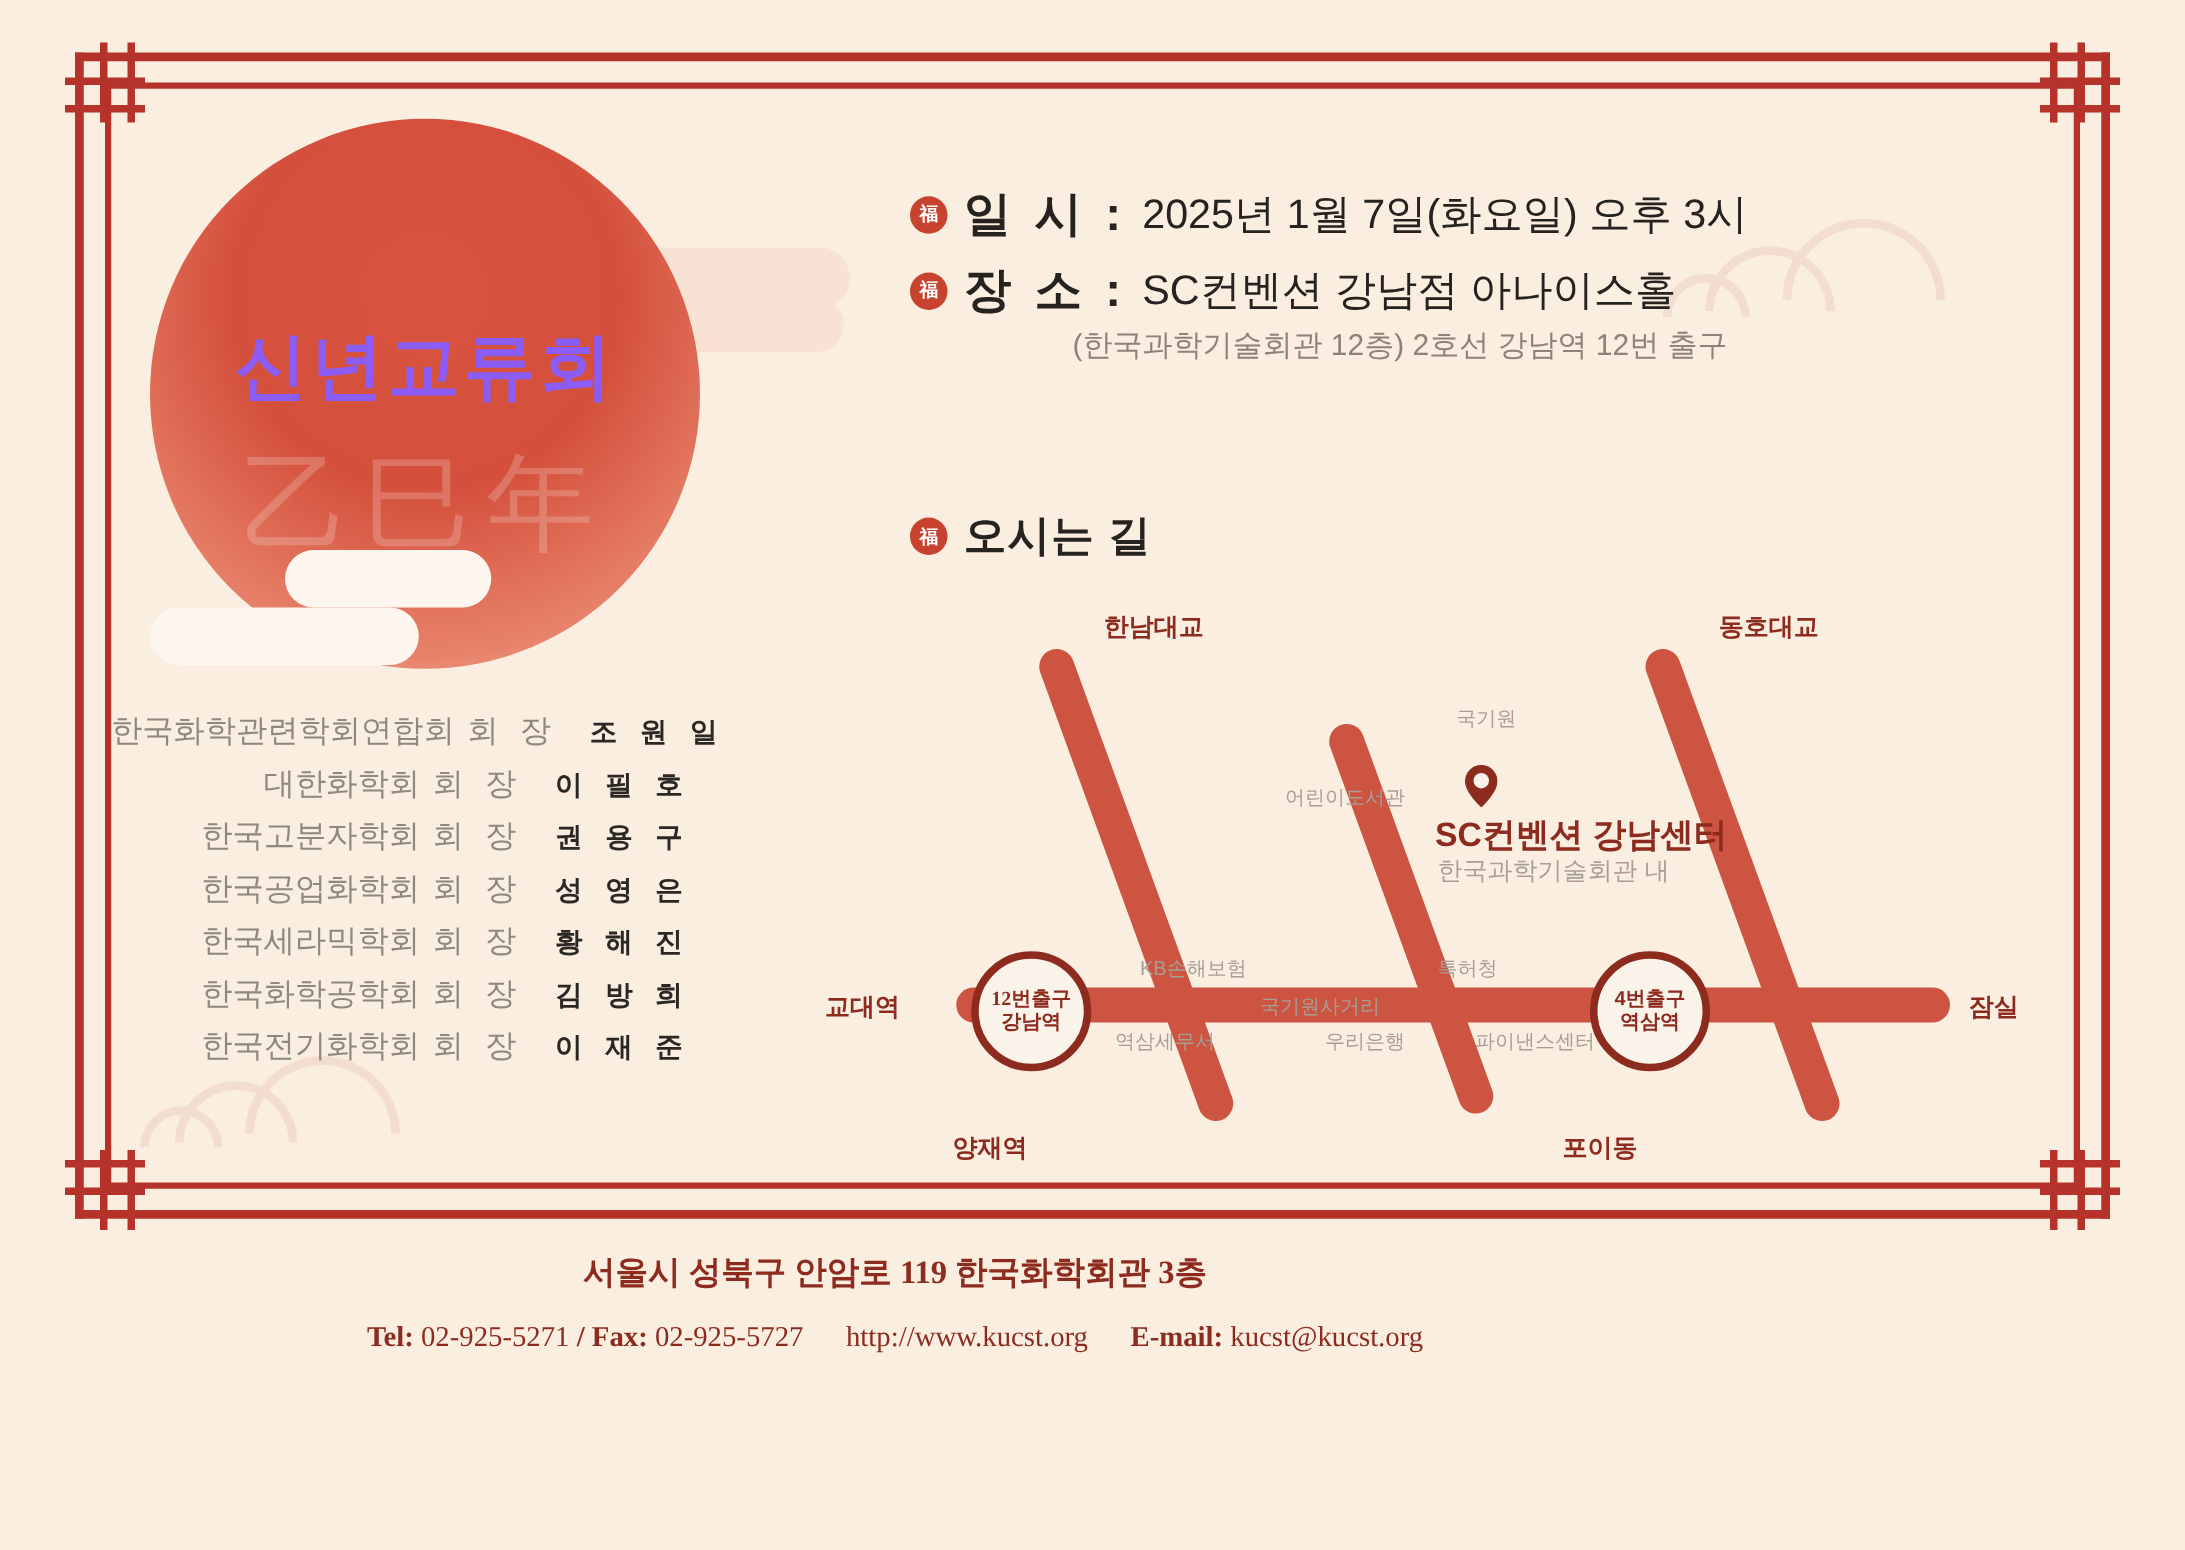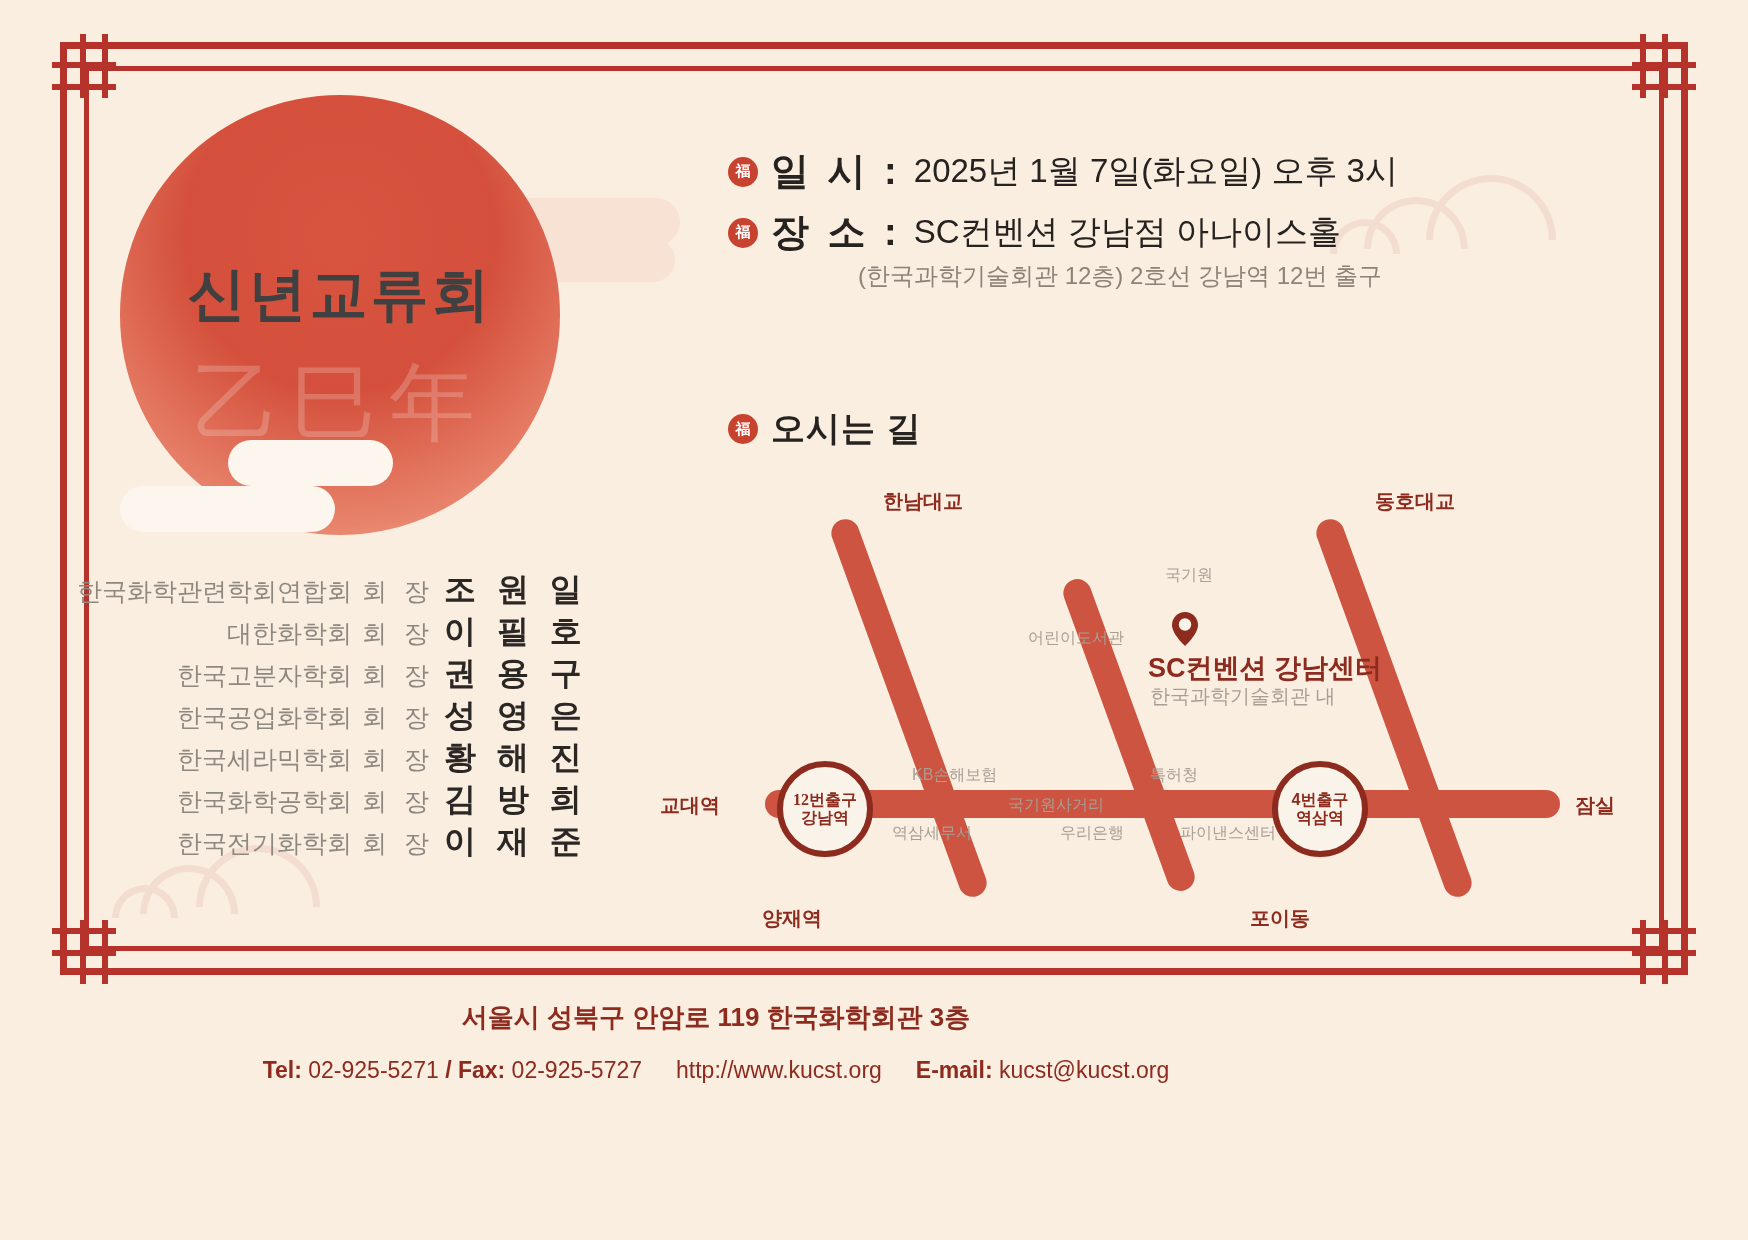--- a/index.html
+++ b/index.html
@@ -39,21 +39,21 @@
     position:absolute;left:120px;top:95px;width:440px;height:440px;border-radius:50%;
     background:radial-gradient(circle at 50% 32%, #d9543f 0%, #d4503c 42%, #e8836b 78%, #f3b8a4 100%);
   }
   .sun-2025{
     position:absolute;left:120px;top:150px;width:440px;text-align:center;
     font-size:104px;font-weight:400;color:#fdf4ea;letter-spacing:2px;
     font-family:"DejaVu Sans",sans-serif;line-height:1;
   }
   .sun-sub{
     position:absolute;left:120px;top:265px;width:440px;text-align:center;
-    font-size:58px;font-weight:700;color:#404040;letter-spacing:3px;line-height:1;
+    font-size:58px;font-weight:700;color:#8b5cf6;letter-spacing:3px;line-height:1;
   }
   .sun-hanja{
     position:absolute;left:120px;top:345px;width:440px;text-align:center;
     font-size:86px;color:rgba(255,255,255,.20);letter-spacing:12px;font-weight:500;
   }
 
   
   .cloud{position:absolute;background:#f7e2d4;border-radius:60px;}
   .cl1{left:505px;top:198px;width:175px;height:48px;}
   .cl2{left:545px;top:238px;width:130px;height:44px;border-radius:0 60px 60px 0;}
@@ -84,22 +84,22 @@
   .sub-note{
     position:absolute;left:858px;top:260px;font-size:24px;color:#8d8278;white-space:nowrap;
   }
 
   
   .officers{position:absolute;left:110px;top:568px;width:470px;}
   .off-row{display:flex;align-items:baseline;justify-content:flex-end;height:42px;}
   .off-org{font-size:25px;color:#8d8880;letter-spacing:0px;white-space:nowrap;}
   .off-title{font-size:25px;color:#8d8880;letter-spacing:5px;margin-left:10px;white-space:nowrap;}
   .off-name{
-    font-size:32px;font-weight:700;color:#2b2724;letter-spacing:6px;
-    width:136px;text-align:left;margin-left:10px;white-space:nowrap;
+    font-size:22px;font-weight:700;color:#2b2724;letter-spacing:6px;
+    width:136px;text-align:left;margin-left:26px;white-space:nowrap;
   }
 
   
   .map{position:absolute;left:640px;top:480px;width:1020px;height:460px;}
   .road{position:absolute;background:#cd5440;border-radius:16px;}
   .road-h{left:125px;top:310px;width:795px;height:28px;}
   .road-d{width:28px;border-radius:16px;transform-origin:center;}
 
   .mk-label{position:absolute;font-size:20px;font-weight:700;color:#8c2b1e;white-space:nowrap;}
   .mk-gray{position:absolute;font-size:16px;color:#a79e96;white-space:nowrap;}
@@ -110,21 +110,21 @@
     display:flex;flex-direction:column;align-items:center;justify-content:center;
     line-height:1.15;
   }
   .station span{font-size:16px;font-weight:700;color:#8c2b1e;white-space:nowrap;}
 
   .pin{position:absolute;left:1172px;top:612px;width:26px;height:34px;}
   .venue-name{position:absolute;left:1148px;top:650px;font-size:27px;font-weight:700;color:#8c2b1e;white-space:nowrap;}
   .venue-sub{position:absolute;left:1150px;top:683px;font-size:20px;color:#a79e96;white-space:nowrap;}
 
   
-  .footer{position:absolute;left:0;top:1000px;width:1432px;text-align:center;}
+  .footer{position:absolute;left:0;top:1000px;width:1432px;text-align:center;font-family:Liberation Serif, serif;}
   .f-addr{font-size:26px;font-weight:700;color:#8c2b1e;letter-spacing:0px;margin-bottom:22px;}
   .f-line{font-size:23px;color:#8c2b1e;display:flex;justify-content:center;align-items:baseline;gap:0;}
   .f-line .k{font-weight:700;}
   .f-line .n{font-weight:400;}
   .f-gap{display:inline-block;width:34px;}
 </style>
 </head>
 <body>
 
 <div class="poster">

